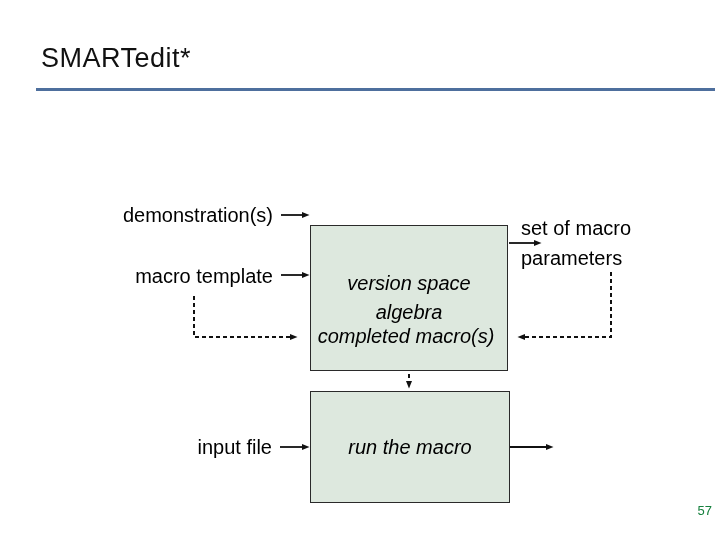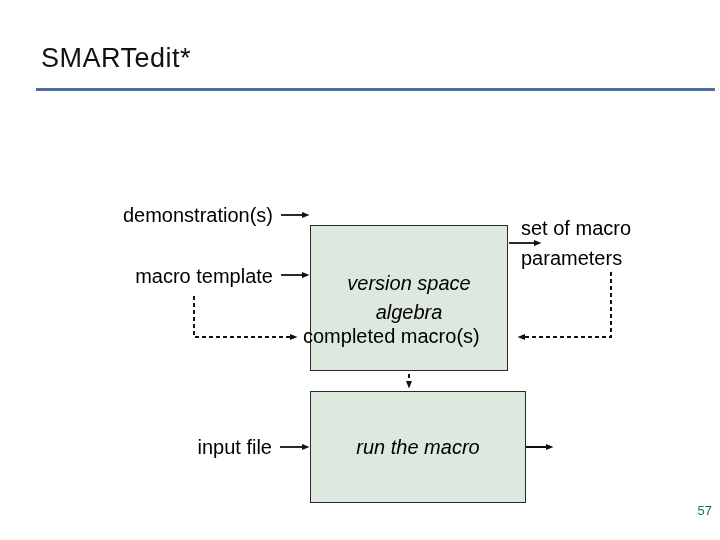--- a/index.html
+++ b/index.html
@@ -62,26 +62,28 @@
     align-items: center;
     justify-content: center;
     text-align: center;
     font-style: italic;
     font-size: 20px;
     line-height: 29px;
     white-space: pre-line;
     color: #000000;
   }
   .box-vsa  { left: 310px; top: 186px; width: 198px; height: 146px; margin-top: 39px; }
-  .box-run  { left: 310px; top: 391px; width: 216px; height: 112px; }
+  .box-run  { left: 310px; top: 391px; width: 200px; height: 112px; }
   .completed {
     position: absolute;
     left: 303px;
     top: 325px;
     width: 206px;
+    text-align: center;
+    font-style: italic;
     font-size: 20px;
     white-space: nowrap;
   }
   .page-number {
     position: absolute;
     right: 8px;
     top: 503px;
     font-size: 13px;
     color: #15803d;
   }

